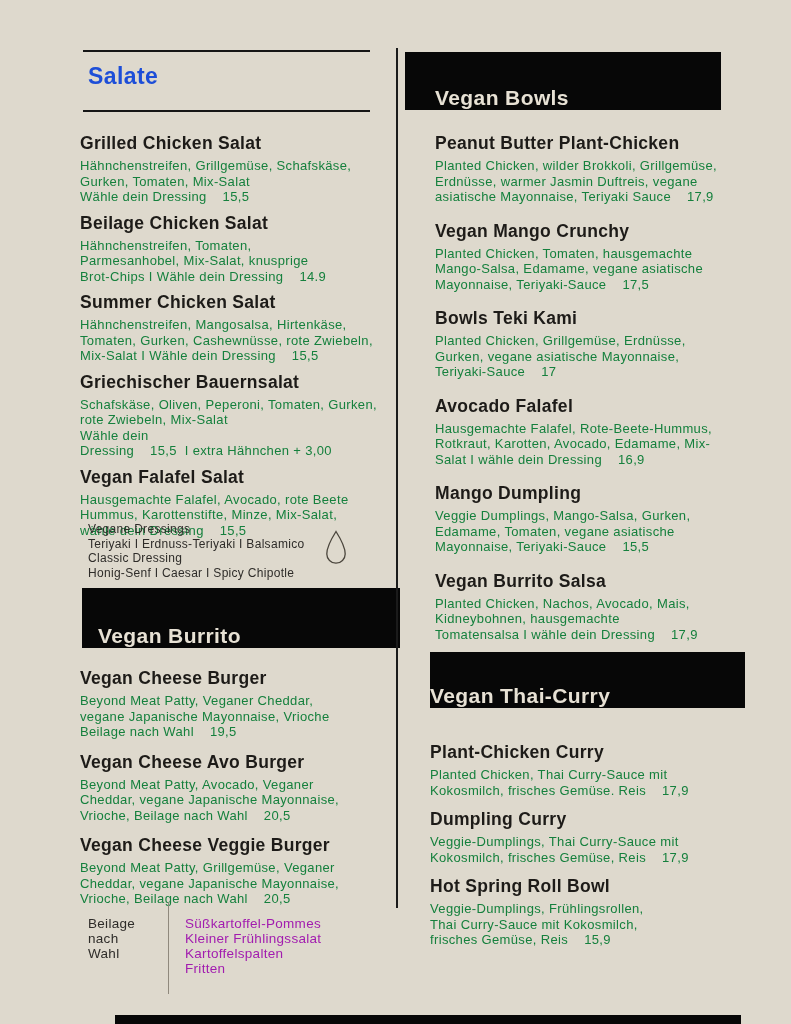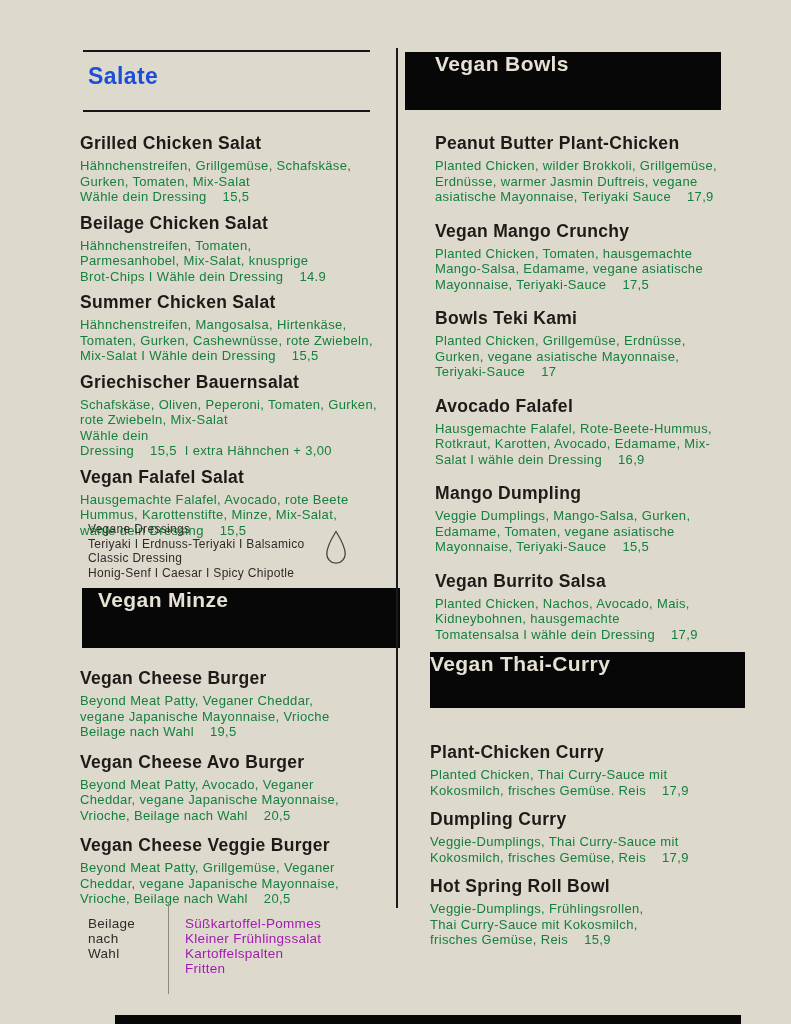--- a/index.html
+++ b/index.html
@@ -8,21 +8,21 @@
         font-family:"Liberation Sans",sans-serif;color:#2e2c29}
 
   
   .rule{position:absolute;left:83px;width:287px;height:2px;background:#161616}
   .rule-top{top:50px}
   .rule-bottom{top:110px}
   .salate-title{position:absolute;left:88px;top:63px;margin:0;font-size:23px;line-height:26px;
                 font-weight:bold;color:#1d4ed8;letter-spacing:.4px}
 
   
-  .header-box{position:absolute;background:#070707;color:#e7e1d4;display:flex;align-items:flex-start;
+  .header-box{position:absolute;background:#070707;color:#e7e1d4;display:flex;align-items:flex-end;
               box-sizing:border-box;font-weight:bold;font-size:21px;letter-spacing:.4px}
   .burger-box{left:82px;top:588px;width:318px;height:60px;padding-left:16px}
   .bowls-box{left:405px;top:52px;width:316px;height:58px;padding-left:30px}
   .thai-box{left:430px;top:652px;width:315px;height:56px;}
 
   
   .items{position:absolute}
   .salate-items{left:80px;top:133px;width:322px}
   .burger-items{left:80px;top:668px;width:322px}
   .bowls-items{left:435px;top:133px;width:315px}
@@ -103,21 +103,21 @@
     <p>Vegane Dressings
 Teriyaki I Erdnuss-Teriyaki I Balsamico
 Classic Dressing
 Honig-Senf I Caesar I Spicy Chipotle</p>
     <svg class="drop-icon" width="24" height="36" viewBox="0 0 24 36">
       <path d="M12 1.5 C12 1.5 2.8 16 2.8 24 a9.2 9.2 0 0 0 18.4 0 C21.2 16 12 1.5 12 1.5 Z" fill="none" stroke="#4a453c" stroke-width="1.3"></path>
     </svg>
   </div>
 
   <div class="header-box burger-box">
-    <span>Vegan Minze</span>
+    <span>Vegan Burrito</span>
   </div>
 
   <div class="items burger-items">
       <div class="menu-item">
         <h3 class="item-name">Vegan Cheese Burger</h3>
         <p class="item-desc">Beyond Meat Patty, Veganer Cheddar,
 vegane Japanische Mayonnaise, Vrioche
 Beilage nach Wahl<span class="item-price">19,5</span></p>
       </div>
       <div class="menu-item">

